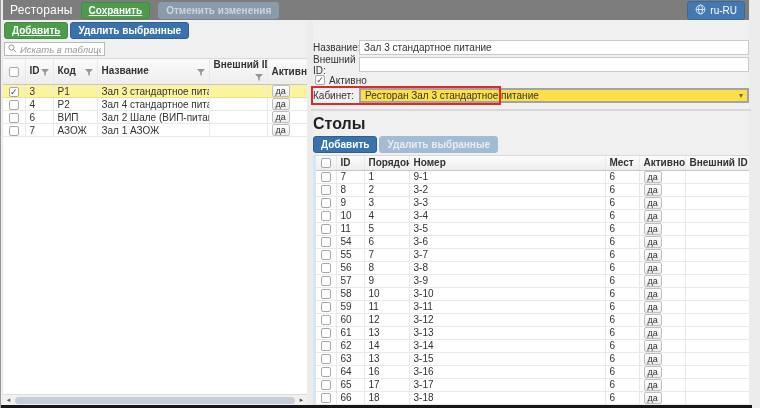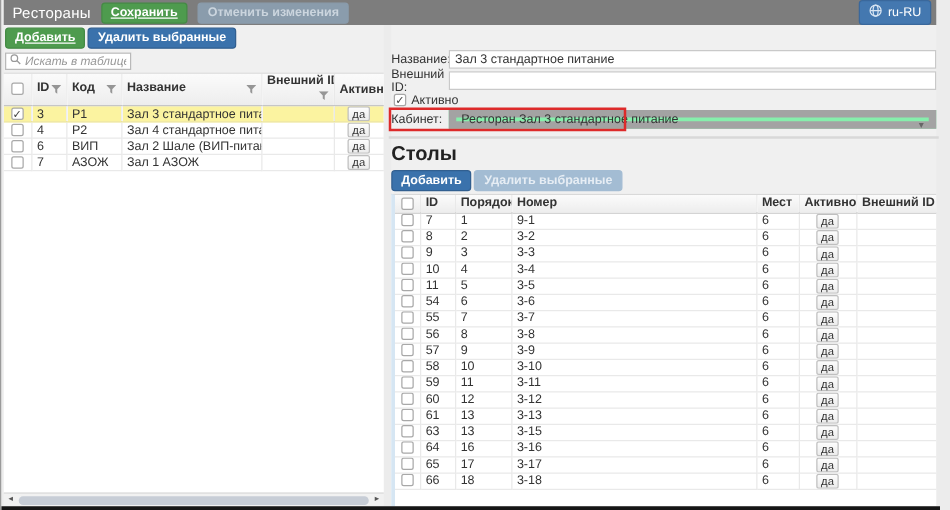--- a/index.html
+++ b/index.html
@@ -42,41 +42,41 @@
   td { height:13px; color:#333; }
   .stoly-table td { height:12.5px; }
   tr.sel td { background:#fbf3a0; border-bottom-color:#ece287; }
   th .flt { float:right; margin-top:3px; }
   .cbx { display:inline-block; width:10px; height:10px; border:1px solid #a8a8a8; background:#fff;
          border-radius:2px; line-height:9px; font-size:9px; text-align:center; color:#444;
          vertical-align:middle; }
   .badge { display:inline-block; border:1px solid #bfbfbf; background:linear-gradient(#fdfdfd,#ececec);
            border-radius:2px; font-size:9px; line-height:10px; padding:0 3px; color:#333; }
   td.cb, th.cb { text-align:center; padding:0; }
-  td.badge-cell { text-align:center; }
+  td.badge-cell { }
 
   
   .hscroll { height:11px; background:#f1f1f1; border-top:1px solid #dcdcdc; display:flex;
              align-items:center; }
   .hs-arrow { width:11px; font-size:6px; color:#555; text-align:center; line-height:11px; }
   .hs-track { flex:1; height:11px; position:relative; }
   .hs-thumb { position:absolute; left:1px; right:1px; top:2px; height:7px; background:#c7cdd6;
               border-radius:4px; }
 
   
   .right-panel { position:absolute; left:312px; top:20px; width:436px; bottom:3px; background:#f0f0f0;
                  display:flex; flex-direction:column; padding-top:20px; }
   .frow { display:flex; align-items:center; height:15px; margin-bottom:2px; }
   .frow label { width:46px; flex:none; color:#333; }
   .frow input { flex:1; height:15px; border:1px solid #c9c9c9; background:#fff; font-family:inherit;
                 font-size:10px; padding:0 4px; color:#333; outline:none; }
   .active-row { display:flex; align-items:center; gap:4px; height:12px; margin-bottom:2px; padding-left:2px; }
   .cab-row { position:relative; display:flex; align-items:center; height:15px; }
   .cab-row label { width:46px; flex:none; }
-  .select { flex:1; height:15px; border:6px solid #a3a3a3; background:#86efac; display:flex;
+  .select { flex:1; height:15px; border:2px solid #a3a3a3; background:#fde047; display:flex;
             align-items:center; padding:0 14px 0 4px; position:relative; }
   .select .caret { position:absolute; right:4px; top:1px; font-size:8px; color:#666; }
   .red-box { position:absolute; left:-2px; top:-2px; width:190px; height:19px;
              border:2px solid #dd2a2a; pointer-events:none; z-index:5; }
   .divider { height:2px; background:#d8d8d8; margin:6px -2px 0 -2px; }
   .stoly-title { font-size:16px; font-weight:bold; color:#222; margin:4px 0 3px 0; }
   .stoly-toolbar { display:flex; gap:2px; margin-bottom:2px; }
   .stoly-wrap { flex:1; background:#fff; overflow:hidden; border-left:3px solid #d6e6f3;
                 border-top:1px solid #d9d9d9; }
 </style>
@@ -349,20 +349,29 @@
               <td class="cb"><span class="cbx"></span></td>
               <td>61</td>
               <td>13</td>
               <td>3-13</td>
               <td>6</td>
               <td class="badge-cell"><span class="badge">да</span></td>
               <td></td>
             </tr>
             <tr>
               <td class="cb"><span class="cbx"></span></td>
+              <td>62</td>
+              <td>14</td>
+              <td>3-14</td>
+              <td>6</td>
+              <td class="badge-cell"><span class="badge">да</span></td>
+              <td></td>
+            </tr>
+            <tr>
+              <td class="cb"><span class="cbx"></span></td>
               <td>63</td>
               <td>13</td>
               <td>3-15</td>
               <td>6</td>
               <td class="badge-cell"><span class="badge">да</span></td>
               <td></td>
             </tr>
             <tr>
               <td class="cb"><span class="cbx"></span></td>
               <td>64</td>

